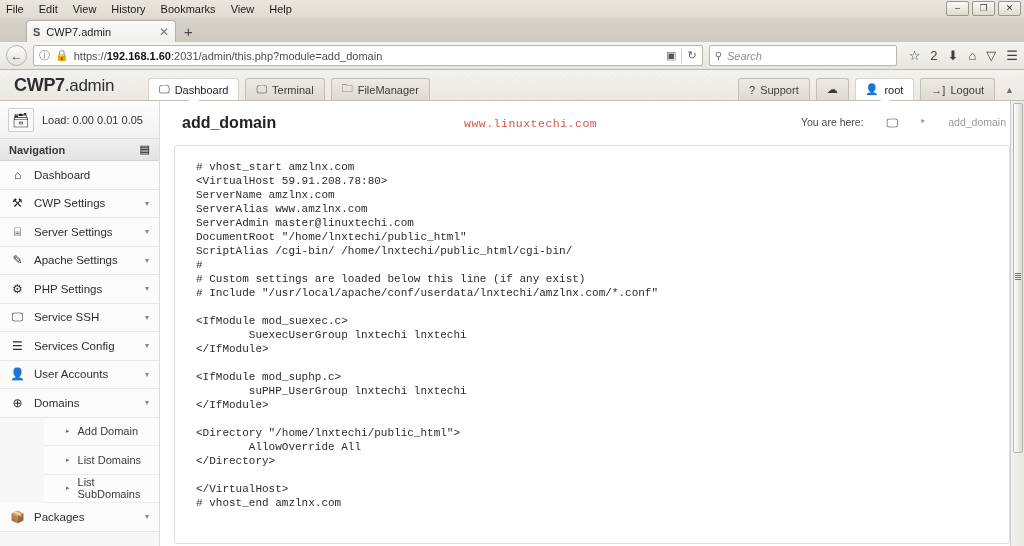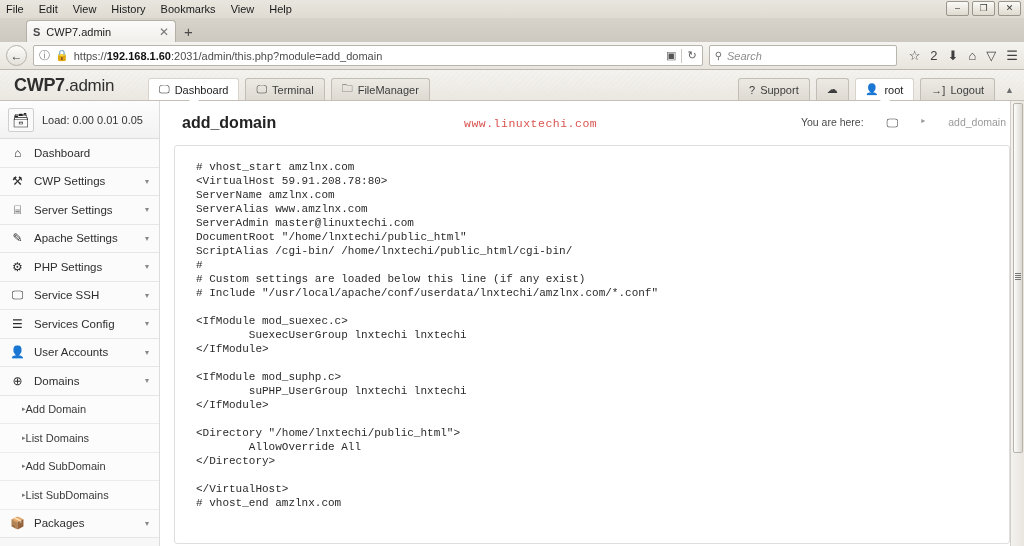--- a/index.html
+++ b/index.html
@@ -160,24 +160,25 @@
     padding: 0 10px; gap: 9px;
     font-size: 11.5px; color: #2e2e2e;
     border-bottom: 1px solid #e6e6e6;
     background: #fbfbfb;
   }
   .navitem .nicon { width: 15px; text-align: center; font-size: 12px; color: #2b2b2b; }
   .navitem .nlabel { flex: 1; }
   .navitem .caret { font-size: 8px; color: #888; }
   .subitem {
     height: 28.5px; display: flex; align-items: center;
-    padding-left: 22px; 
+    padding-left: 22px; gap: 8px;
     font-size: 11px; color: #3a3a3a;
     border-bottom: 1px solid #ececec;
     background: #fcfcfc;
+    margin-left: 44px;
   }
   .subitem .bullet { font-size: 7px; color: #777; }
 
   .content { flex: 1; padding: 0 14px; position: relative; background: #fff; }
   .pagehdr { height: 44px; display: flex; align-items: center; position: relative; }
   .pagetitle { font-size: 16px; font-weight: bold; color: #232323; margin-left: 8px; }
   .watermark {
     position: absolute; left: 290px; top: 16px;
     font-family: "Liberation Mono", monospace;
     font-size: 11.5px; color: #d9534f; letter-spacing: .5px;
@@ -310,20 +311,24 @@
     </div>
   </div>
 
   <div class="appbody">
 
     <div class="sidebar">
       <div class="loadbox">
         <div class="loadicon">🗃</div>
         <div class="loadtext">Load: 0.00  0.01  0.05</div>
       </div>
+      <div class="navhdr">
+        <span>Navigation</span>
+        <span class="panelicon">▤</span>
+      </div>
 
       <div class="navitem">
         <span class="nicon">⌂</span>
         <span class="nlabel">Dashboard</span>
         <span class="caret"></span>
       </div>
       <div class="navitem">
         <span class="nicon">⚒</span>
         <span class="nlabel">CWP Settings</span>
         <span class="caret">▾</span>
@@ -364,24 +369,20 @@
         <span class="caret">▾</span>
       </div>
 
       <div class="subitem">
         <span class="bullet">▸</span>
         <span>Add Domain</span>
       </div>
       <div class="subitem">
         <span class="bullet">▸</span>
         <span>List Domains</span>
-      </div>
-      <div class="subitem">
-        <span class="bullet">▸</span>
-        <span>Add SubDomain</span>
       </div>
       <div class="subitem">
         <span class="bullet">▸</span>
         <span>List SubDomains</span>
       </div>
 
       <div class="navitem">
         <span class="nicon">📦</span>
         <span class="nlabel">Packages</span>
         <span class="caret">▾</span>

